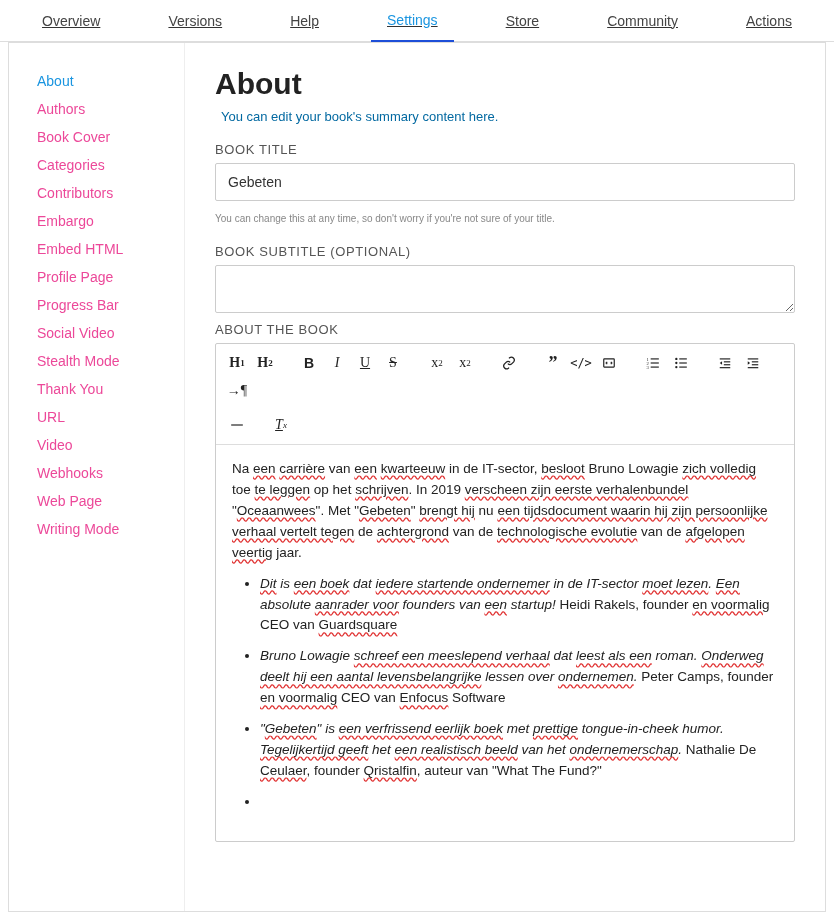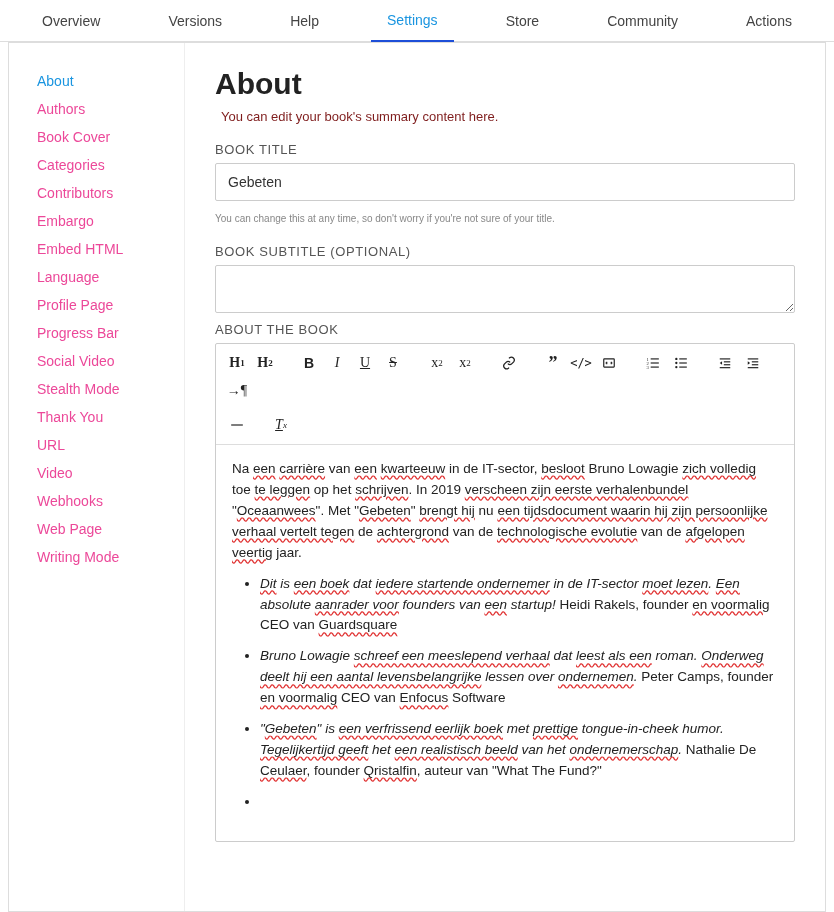--- a/index.html
+++ b/index.html
@@ -11,20 +11,21 @@
     background: #fff;
     width: 834px;
   }
   .topnav {
     display: flex;
     border-bottom: 1px solid #ddd;
     padding: 8px 8px;
     height: 42px;
     align-items: center;
     justify-content: space-around;
+    text-decoration: underline;
   }
   .topnav-item {
     padding: 12px 16px;
     cursor: pointer;
     color: #444;
     position: relative;
   }
   .topnav-item.active {
     color: #1a95e0;
     border-bottom: 2px solid #1d4ed8;
@@ -51,21 +52,21 @@
     flex: 1;
     padding: 24px 30px;
   }
   h1 {
     font-size: 30px;
     margin: 0 0 8px 0;
     font-weight: 700;
     color: #222;
   }
   .hint {
-    color: #7f1d1d;
+    color: #0369a1;
     font-size: 13px;
     margin: 4px 0 18px 6px;
   }
   .label {
     font-size: 13px;
     letter-spacing: 0.6px;
     color: #555;
     margin: 6px 0;
     text-transform: uppercase;
   }
@@ -151,21 +152,20 @@
 
 <div class="container">
   <div class="sidebar" id="sidebar">
       <div class="sidebar-item active">About</div>
       <div class="sidebar-item">Authors</div>
       <div class="sidebar-item">Book Cover</div>
       <div class="sidebar-item">Categories</div>
       <div class="sidebar-item">Contributors</div>
       <div class="sidebar-item">Embargo</div>
       <div class="sidebar-item">Embed HTML</div>
-      <div class="sidebar-item">Language</div>
       <div class="sidebar-item">Profile Page</div>
       <div class="sidebar-item">Progress Bar</div>
       <div class="sidebar-item">Social Video</div>
       <div class="sidebar-item">Stealth Mode</div>
       <div class="sidebar-item">Thank You</div>
       <div class="sidebar-item">URL</div>
       <div class="sidebar-item">Video</div>
       <div class="sidebar-item">Webhooks</div>
       <div class="sidebar-item">Web Page</div>
       <div class="sidebar-item">Writing Mode</div>

